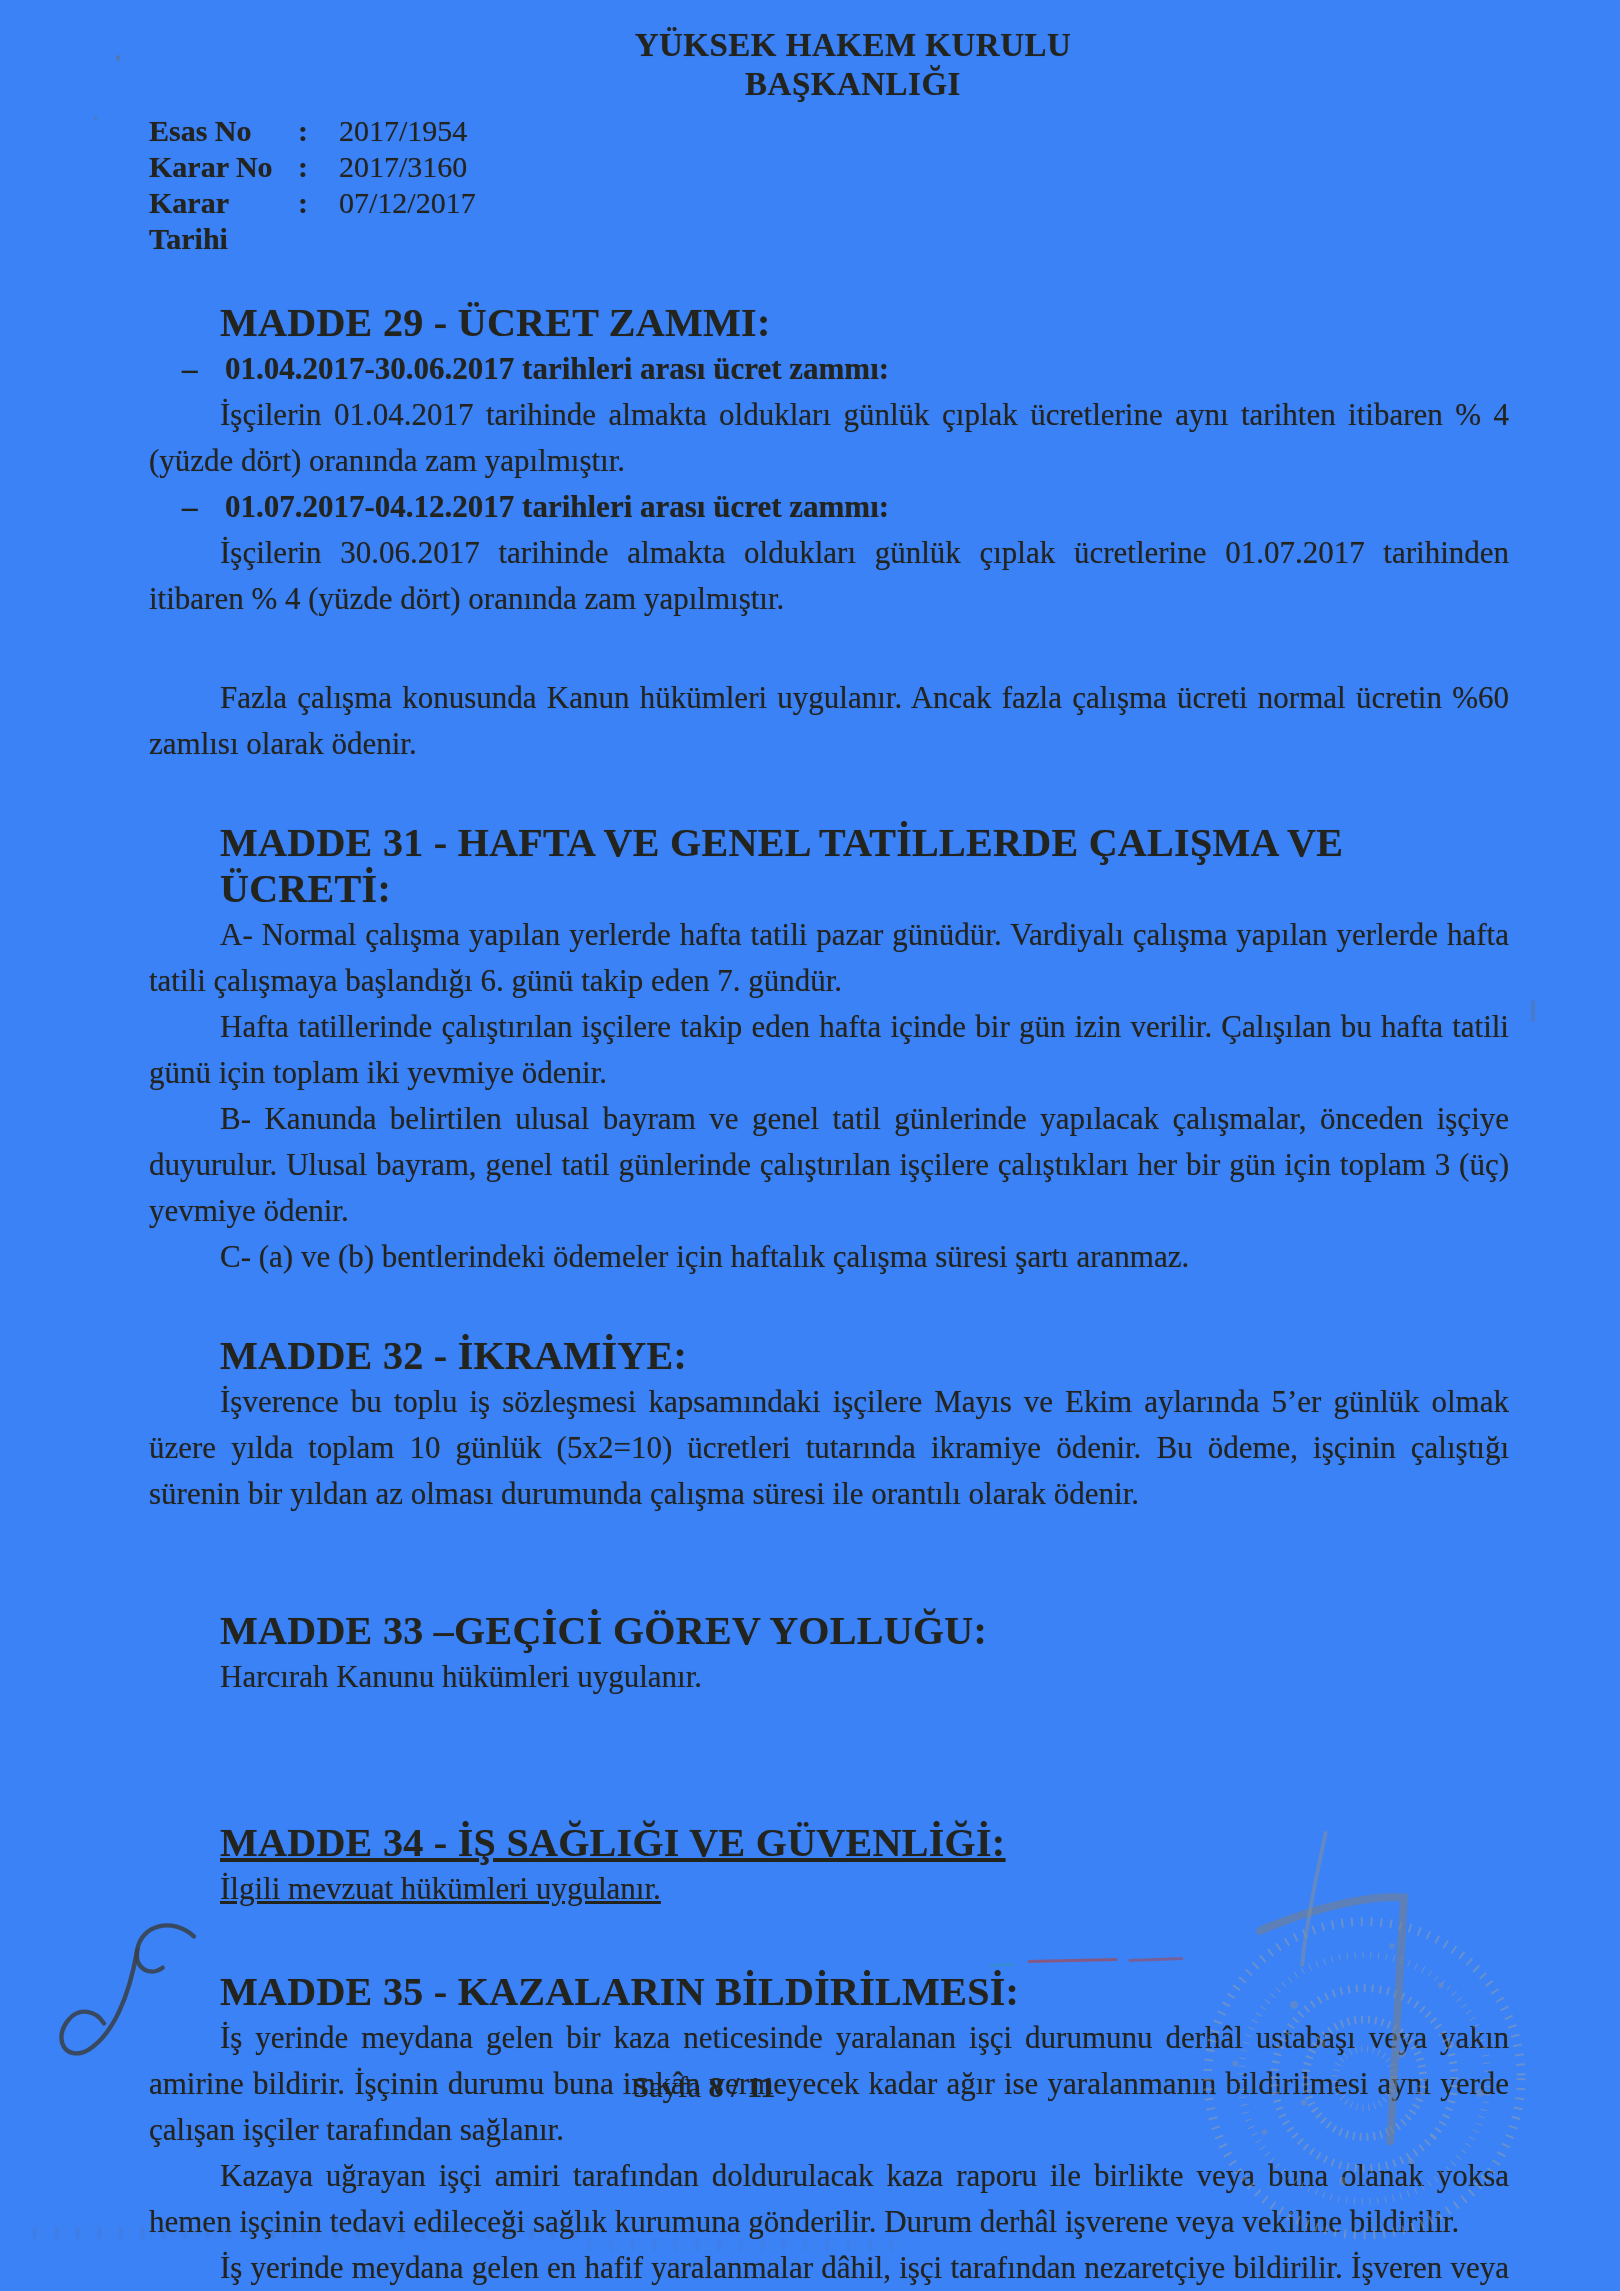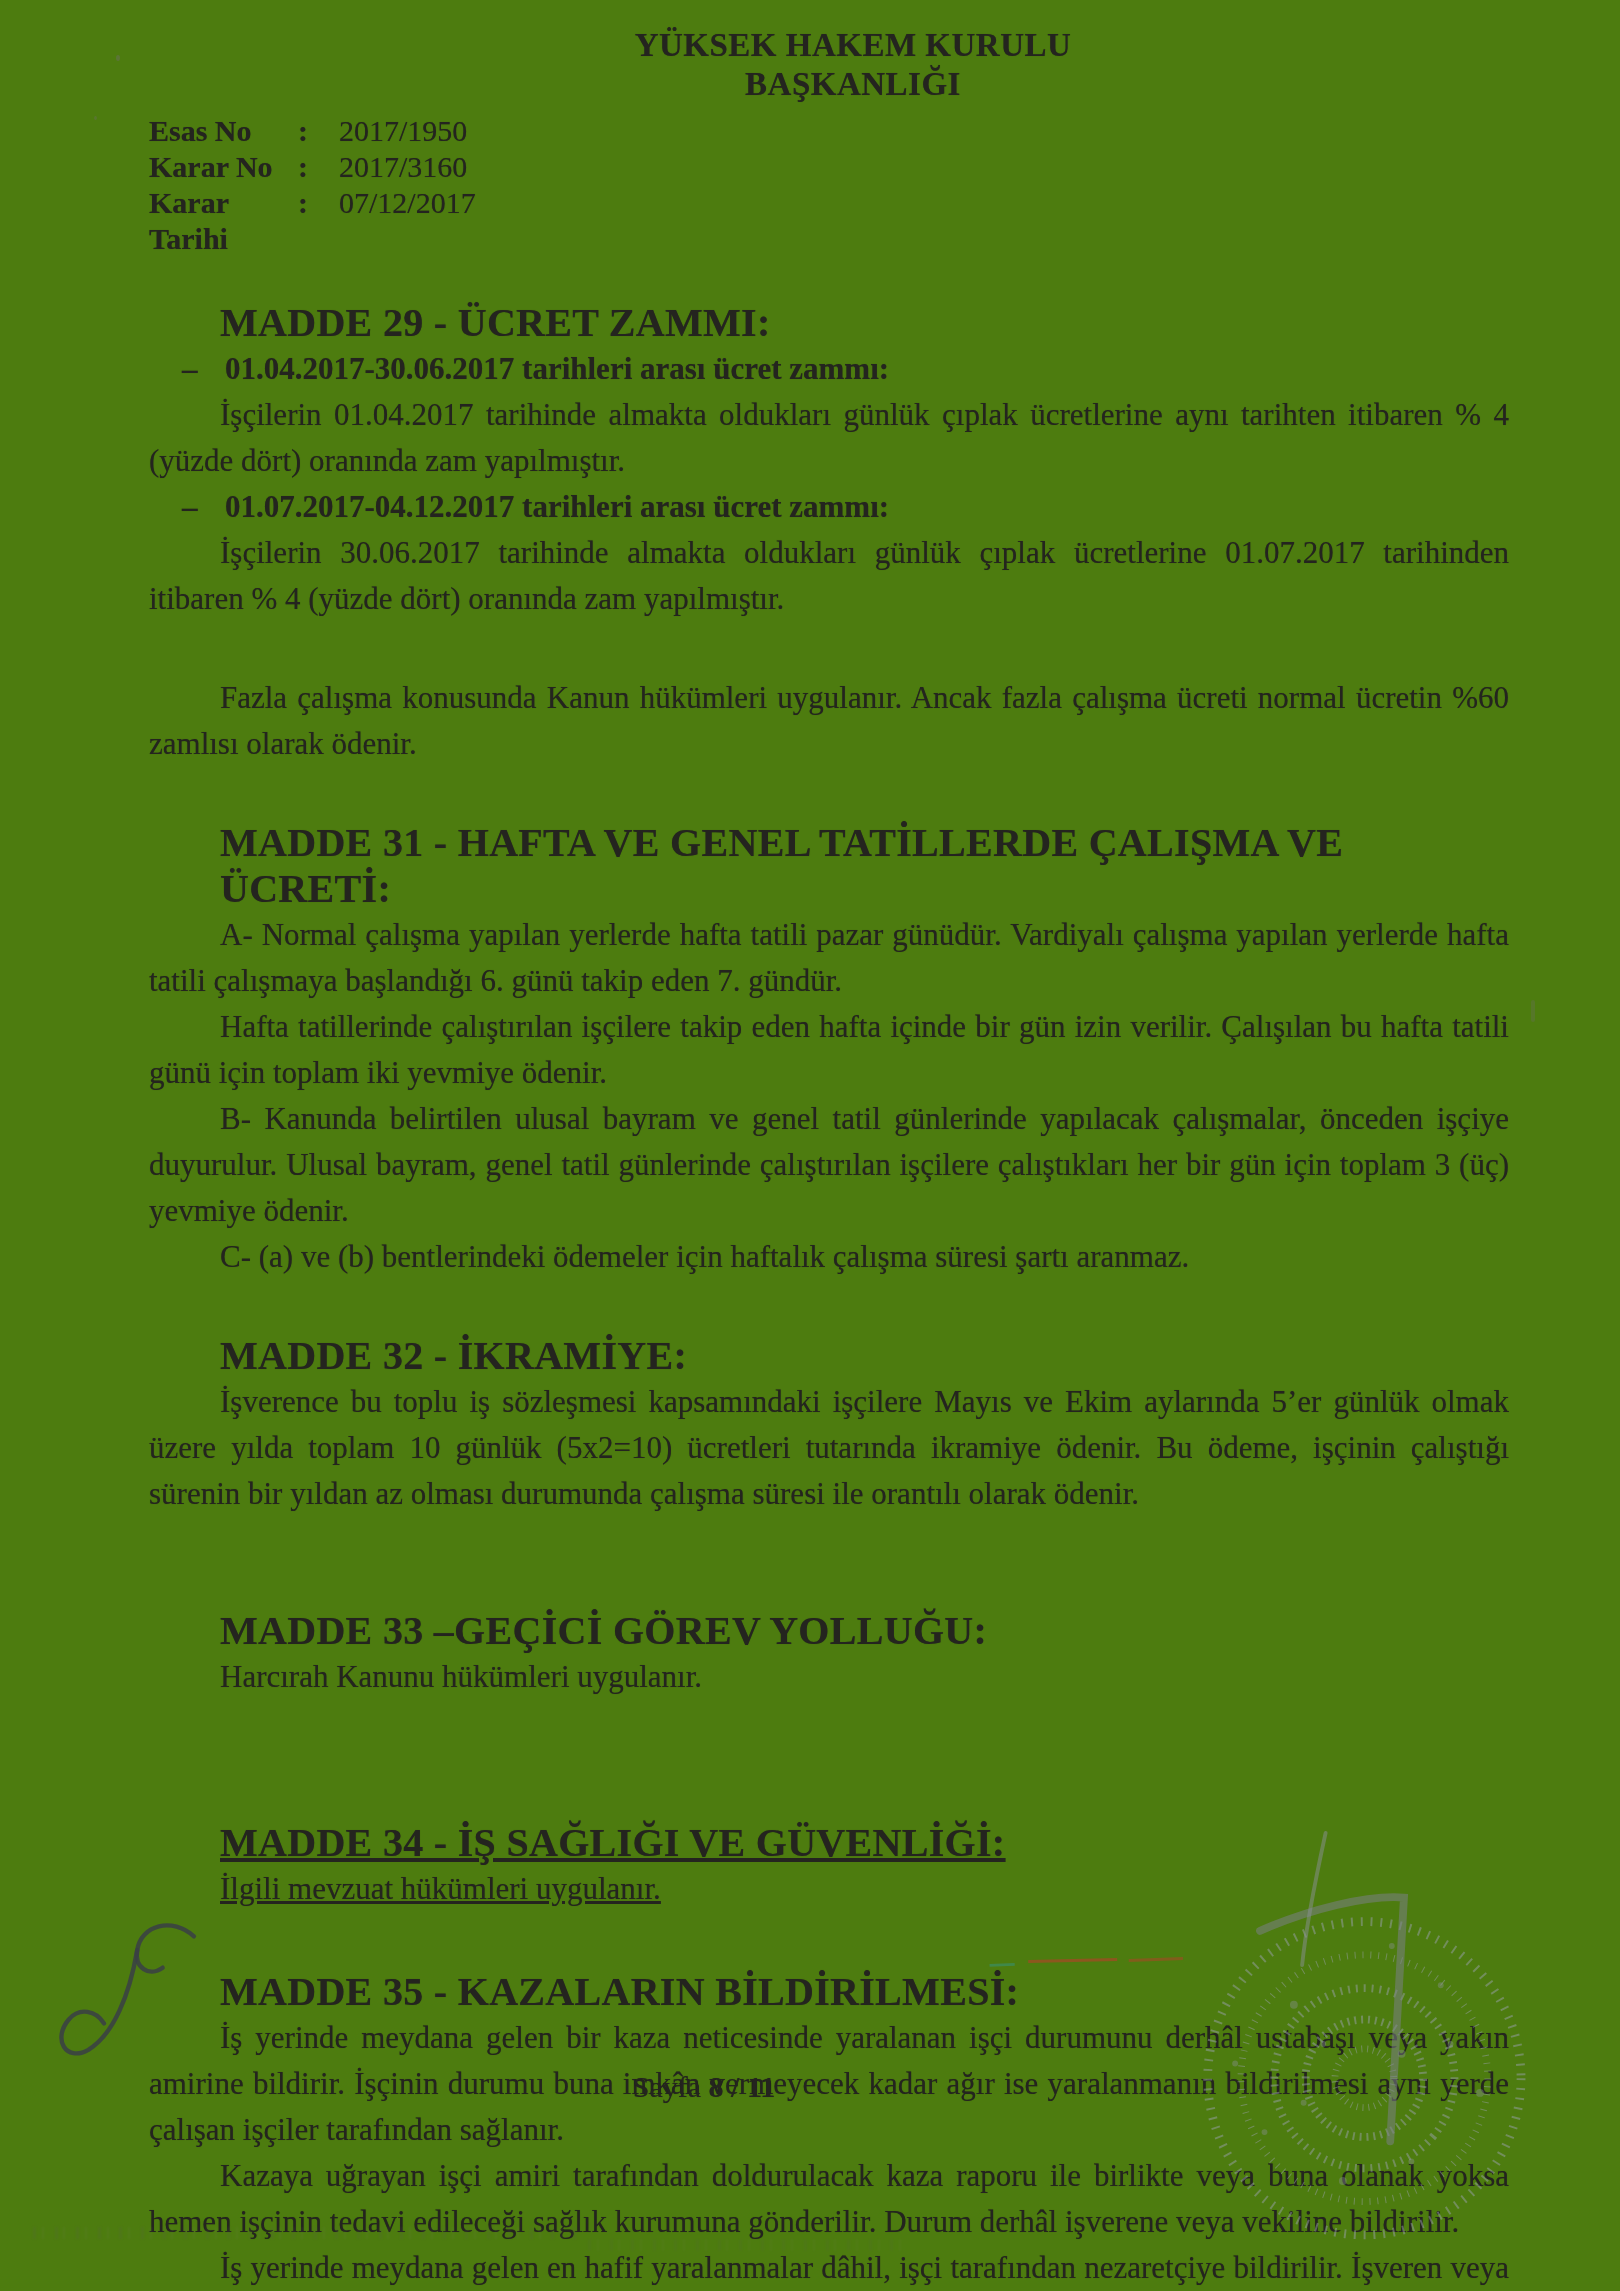--- a/index.html
+++ b/index.html
@@ -1,19 +1,19 @@
 <!DOCTYPE html>
 <html lang="tr"><head>
 <meta charset="utf-8">
 <style>
   html,body{margin:0;padding:0;background:#e8e8e8;}
   .page{
     position:relative;
     width:1620px;height:2292px;
-    background:#4d7c0f;
+    background:#3b82f6;
     overflow:hidden;
     font-family:"Liberation Serif","DejaVu Serif",serif;
     color:#24241f;
     -webkit-font-smoothing:antialiased;
   }
   .inked{ text-shadow:0 0 0.7px rgba(20,20,20,.45); }
 
   
   .org{
     padding-top:25.5px;
@@ -76,21 +76,21 @@
 
   <header>
     <div class="org inked">
       <div>YÜKSEK HAKEM KURULU</div>
       <div>BAŞKANLIĞI</div>
     </div>
     <div class="meta inked">
       <div class="meta-row">
         <span class="meta-label">Esas No</span>
         <span class="meta-sep">:</span>
-        <span class="meta-value">2017/1950</span>
+        <span class="meta-value">2017/1954</span>
       </div>
       <div class="meta-row">
         <span class="meta-label">Karar No</span>
         <span class="meta-sep">:</span>
         <span class="meta-value">2017/3160</span>
       </div>
       <div class="meta-row">
         <span class="meta-label">Karar Tarihi</span>
         <span class="meta-sep">:</span>
         <span class="meta-value">07/12/2017</span>

